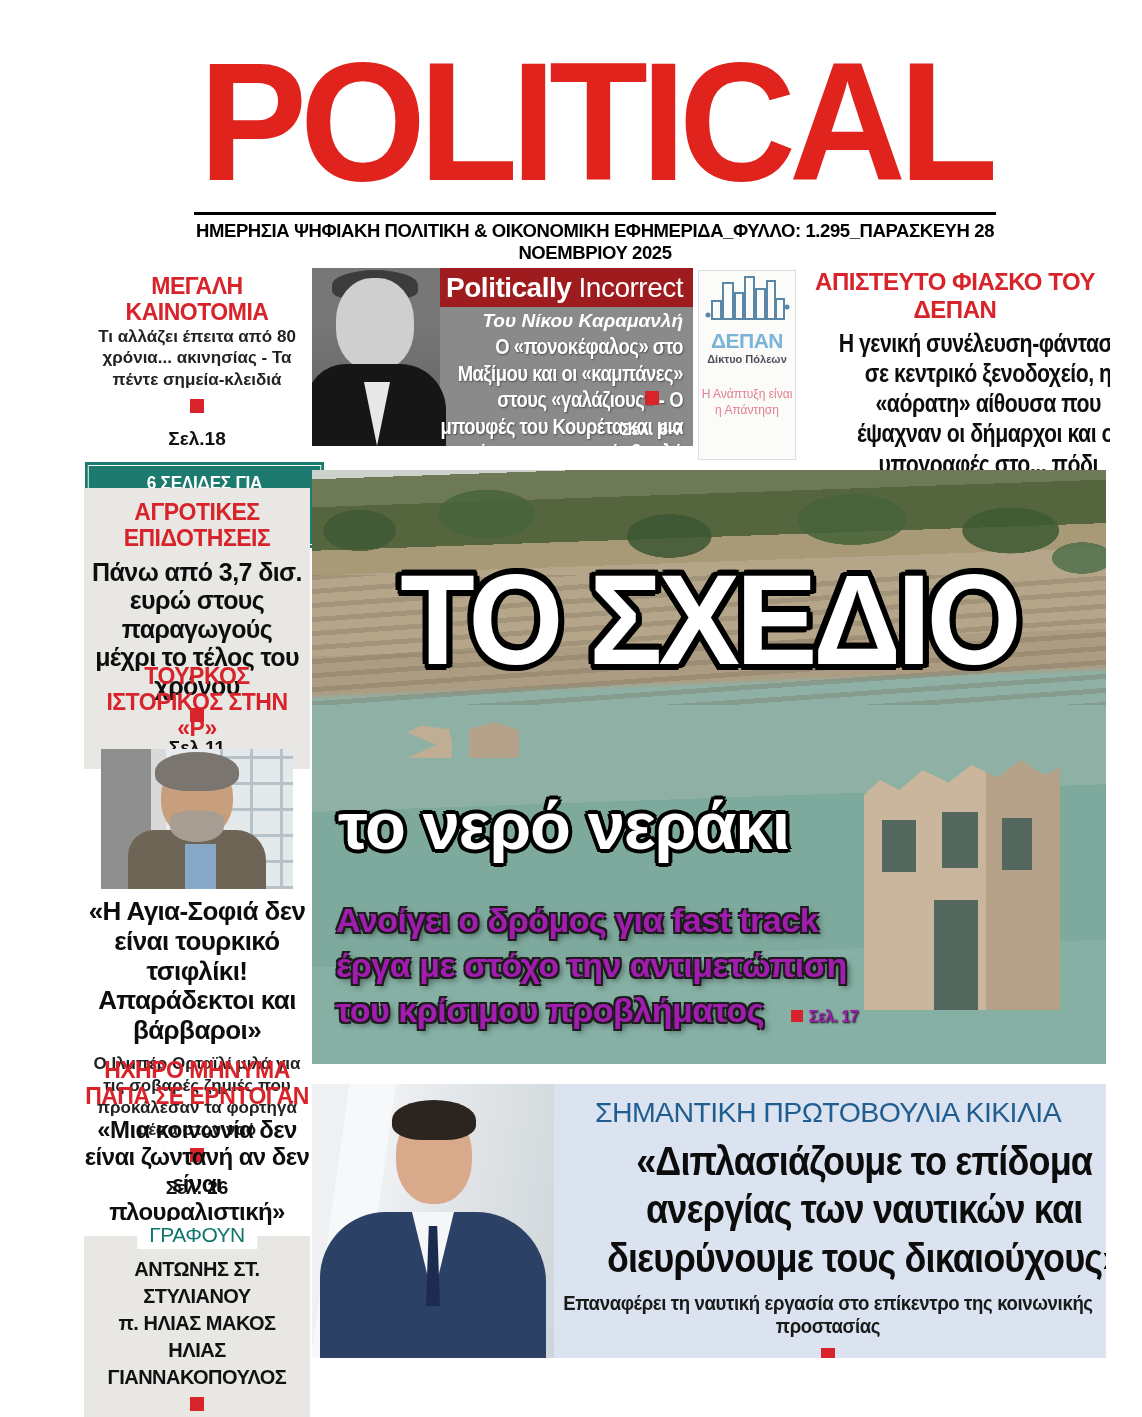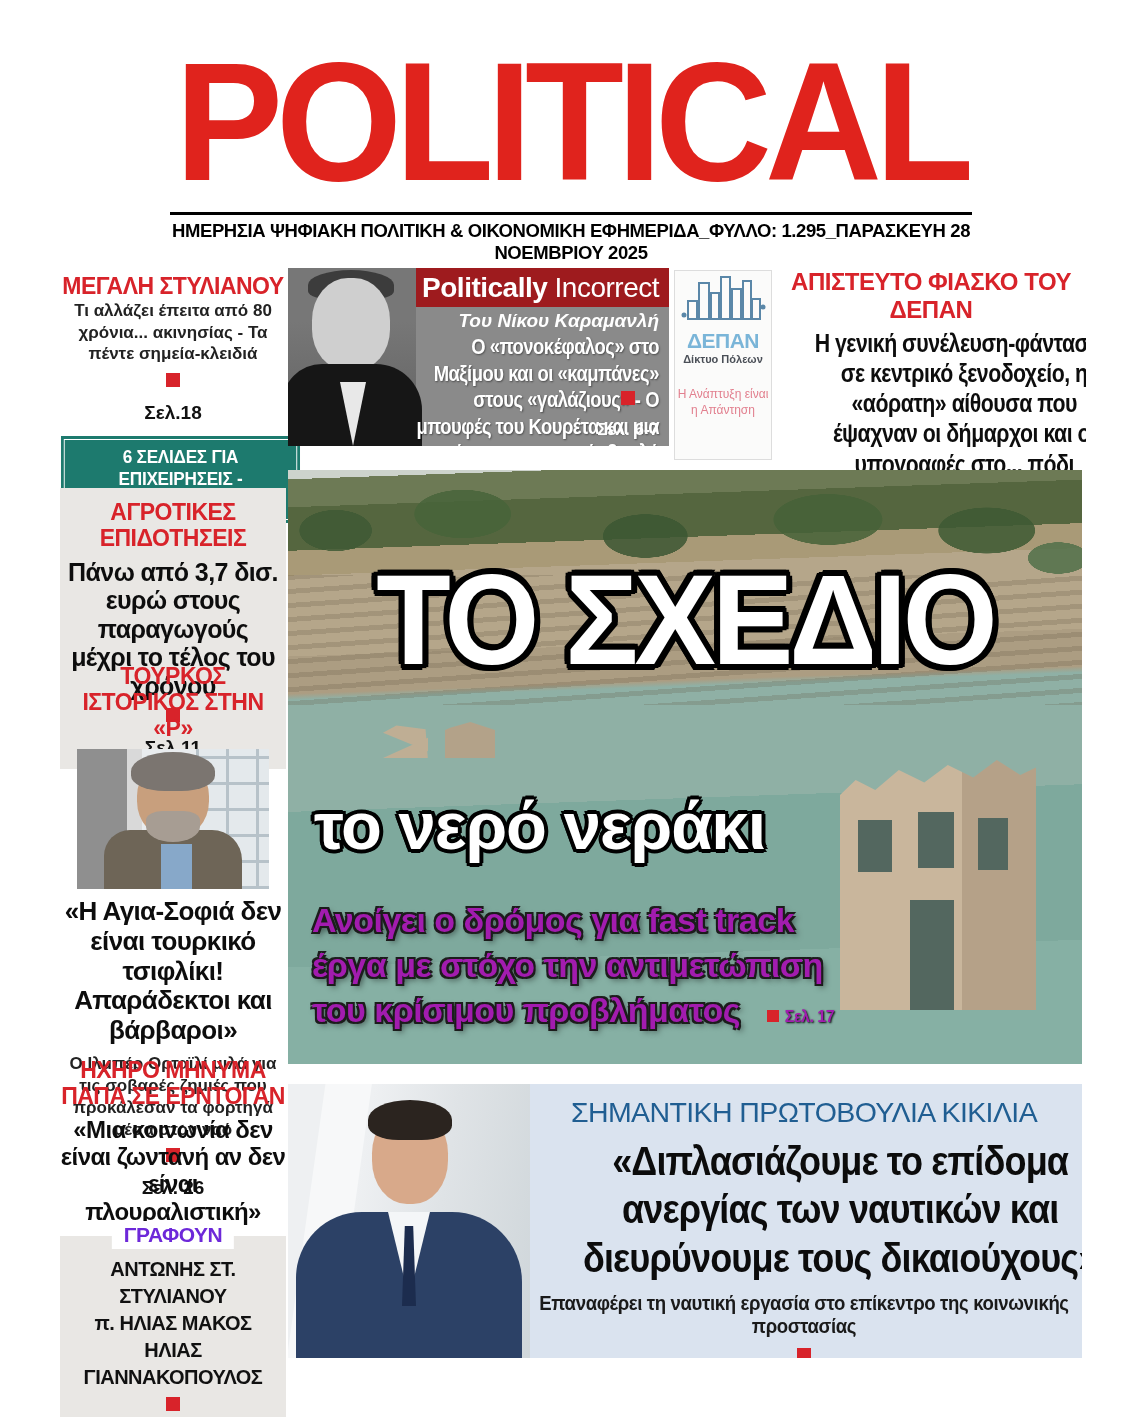--- a/index.html
+++ b/index.html
@@ -1,17 +1,17 @@
 <!DOCTYPE html>
 <html><head>
 <meta charset="utf-8">
 <style>
   html,body{margin:0;padding:0;background:#fff;}
   #page{position:relative;width:1086px;height:1417px;background:#fff;overflow:hidden;
-        font-family:"Liberation Sans","DejaVu Sans",sans-serif;color:#111;}
+        font-family:"Liberation Sans","DejaVu Sans",sans-serif;color:#111;margin-left:24px;}
   .abs{position:absolute;}
   .b{font-weight:700;}
   
   .c93{transform:scaleX(.93);width:107.5%;margin-left:-3.75%;transform-origin:50% 0;}
   .c88{transform:scaleX(.88);width:113.6%;margin-left:-6.8%;transform-origin:50% 0;}
   .c82{transform:scaleX(.82);width:122%;margin-left:-11%;transform-origin:50% 0;}
   .c82r{transform:scaleX(.82);width:122%;margin-left:-22%;transform-origin:100% 0;}
 
   
   .mast-title{position:absolute;left:0;top:38px;width:1142px;text-align:center;
@@ -52,21 +52,21 @@
   .ort-head{position:absolute;left:31%;top:8%;width:38%;height:56%;background:#c89f7d;
      border-radius:46% 46% 48% 48%;}
   .ort-hair{position:absolute;left:28%;top:2%;width:44%;height:28%;background:#7b7570;
      border-radius:50% 50% 40% 40%;}
   .ort-beard{position:absolute;left:36%;top:44%;width:28%;height:22%;background:#a79d93;
      border-radius:30% 30% 50% 50%;}
 
   
   .writers{position:relative;padding:20px 10px 12px;}
   .writers .tab{position:absolute;left:50%;top:-15px;transform:translateX(-50%);
-     background:#fff;color:#6d28d9;font-weight:700;font-size:21px;padding:2px 12px;
+     background:#fff;color:#0f766e;font-weight:400;font-size:21px;padding:2px 12px;
      letter-spacing:-.5px;white-space:nowrap;text-align:center;}
   .writers .nm{font-weight:700;font-size:20px;line-height:1.35;text-align:center;
      letter-spacing:-.5px;}
 
   
   .pol-box{left:288px;top:268px;width:381px;height:178px;background:#8a8a8a;overflow:hidden;}
   .pol-bar{position:absolute;left:0;top:0;width:100%;height:39px;background:#9e1b1e;}
   .pol-brand{position:absolute;right:10px;top:4px;font-size:28px;color:#fff;letter-spacing:-.5px;}
   .pol-brand .lt{font-weight:400;}
   .pol-byline{position:absolute;right:10px;top:42px;font-size:19px;color:#fff;font-style:italic;font-weight:700;}
@@ -177,21 +177,21 @@
 </head>
 <body>
 
 <div id="page">
 
   <div class="mast-title">POLITICAL</div>
   <div class="mast-rule"></div>
   <div class="mast-tag">ΗΜΕΡΗΣΙΑ ΨΗΦΙΑΚΗ ΠΟΛΙΤΙΚΗ &amp; ΟΙΚΟΝΟΜΙΚΗ ΕΦΗΜΕΡΙΔΑ_ΦΥΛΛΟ: 1.295_ΠΑΡΑΣΚΕΥΗ 28 ΝΟΕΜΒΡΙΟΥ 2025</div>
 
   <div class="abs side" style="left:60px;top:274px;">
-    <div class="kick">ΜΕΓΑΛΗ ΣΤΥΛΙΑΝΟΥ</div>
+    <div class="kick">ΜΕΓΑΛΗ ΚΑΙΝΟΤΟΜΙΑ</div>
     <div class="sub">Τι αλλάζει έπειτα από 80 χρόνια... ακινησίας - Τα πέντε σημεία-κλειδιά</div>
     <div class="pageref" style="margin-top:8px;">
       <span class="sq"></span>
       <span>Σελ.18</span>
     </div>
     <div class="tealbar c93">6 ΣΕΛΙΔΕΣ ΓΙΑ ΕΠΙΧΕΙΡΗΣΕΙΣ - ΟΙΚΟΝΟΜΙΑ</div>
   </div>
 
   <div class="abs side graybox" style="left:60px;top:488px;padding:12px 8px 10px;width:210px;">
     <div class="kick">ΑΓΡΟΤΙΚΕΣ ΕΠΙΔΟΤΗΣΕΙΣ</div>

